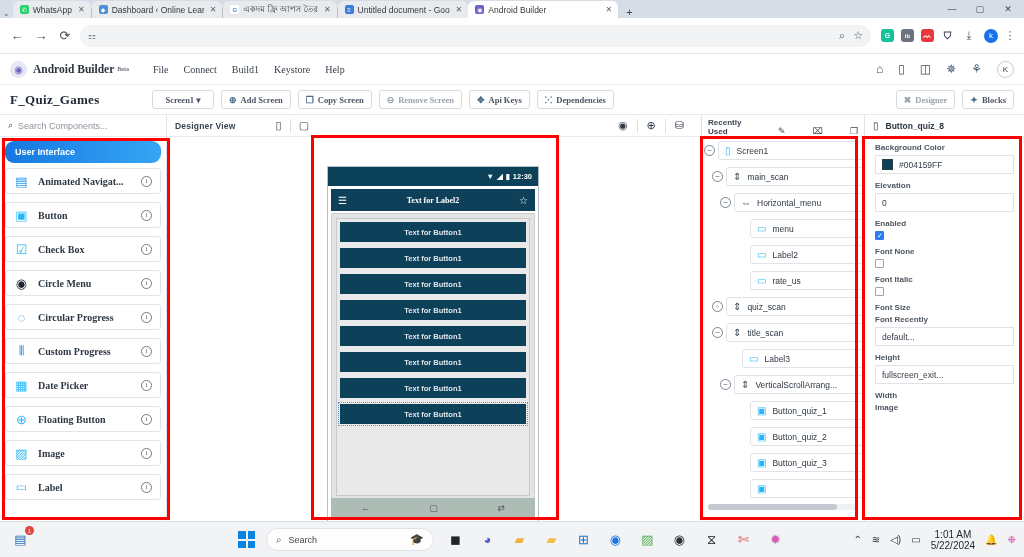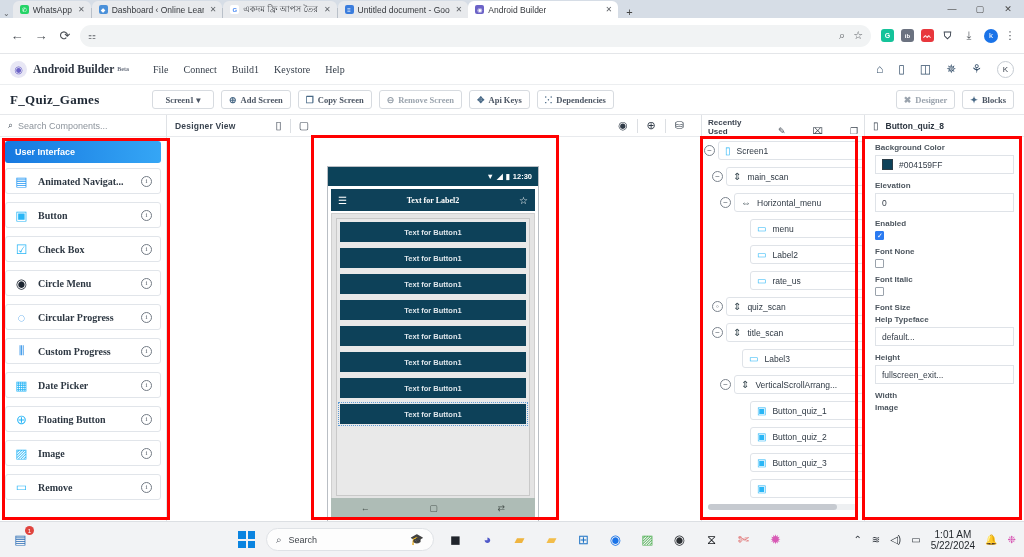--- a/index.html
+++ b/index.html
@@ -131,21 +131,21 @@
   .palette { width: 167px; height: 406px; position: relative; background: #fff;
              border-right: 1px solid #dfe2e6; }
   .searchrow {
     height: 22px; display: flex; align-items: center; gap: 5px;
     padding: 0 8px; border-bottom: 1px solid #e8eaed;
   }
   .searchrow .sic { font-size: 9px; color: #2f3a47; }
   .searchrow .stext { font-size: 9px; color: #8d949c; }
   .palette-list { height: 384px; overflow: hidden; padding: 0 5px; }
   .cat-header {
-    height: 22px; margin: 4px 0 5px 0; border-radius: 3px;
+    height: 22px; margin: 4px 0 5px 0; border-radius: 9px;
     background: linear-gradient(to right, #1678e0, #35a6f5);
     display: flex; align-items: center; padding-left: 10px;
     color: #fff; font-size: 9px; font-weight: bold;
   }
   .comp-item {
     height: 26px; margin-bottom: 8px; border: 1px solid #e1e5ea;
     border-radius: 3px; background: #fff; display: flex; align-items: center;
     padding: 0 8px; gap: 9px;
   }
   .comp-ic { width: 15px; height: 15px; flex: 0 0 auto; display: flex;
@@ -482,21 +482,21 @@
           <span class="comp-label">Floating Button</span>
           <span class="info-ic">i</span>
         </div>
         <div class="comp-item">
           <span class="comp-ic" style="color:#29b6f6;font-size:13px">▨</span>
           <span class="comp-label">Image</span>
           <span class="info-ic">i</span>
         </div>
         <div class="comp-item">
           <span class="comp-ic" style="color:#29b6f6;font-size:12px">▭</span>
-          <span class="comp-label">Remove</span>
+          <span class="comp-label">Label</span>
           <span class="info-ic">i</span>
         </div>
       </div>
     </div>
 
     <div class="designer">
       <div class="designer-bar">
         <span class="dv">Designer View</span>
         <span class="dev-toggles">
           <span class="dti">▯</span>
@@ -678,21 +678,21 @@
         <span class="cbox checked"></span>
 
         <div class="prop-label">Font None</div>
         <span class="cbox"></span>
 
         <div class="prop-label">Font Italic</div>
         <span class="cbox"></span>
 
         <div class="prop-label">Font Size</div>
 
-        <div class="prop-label">Help Typeface</div>
+        <div class="prop-label">Font Recently</div>
         <div class="prop-field">
           <span>default...</span>
         </div>
 
         <div class="prop-label">Height</div>
         <div class="prop-field">
           <span>fullscreen_exit...</span>
         </div>
 
         <div class="prop-label">Width</div>

